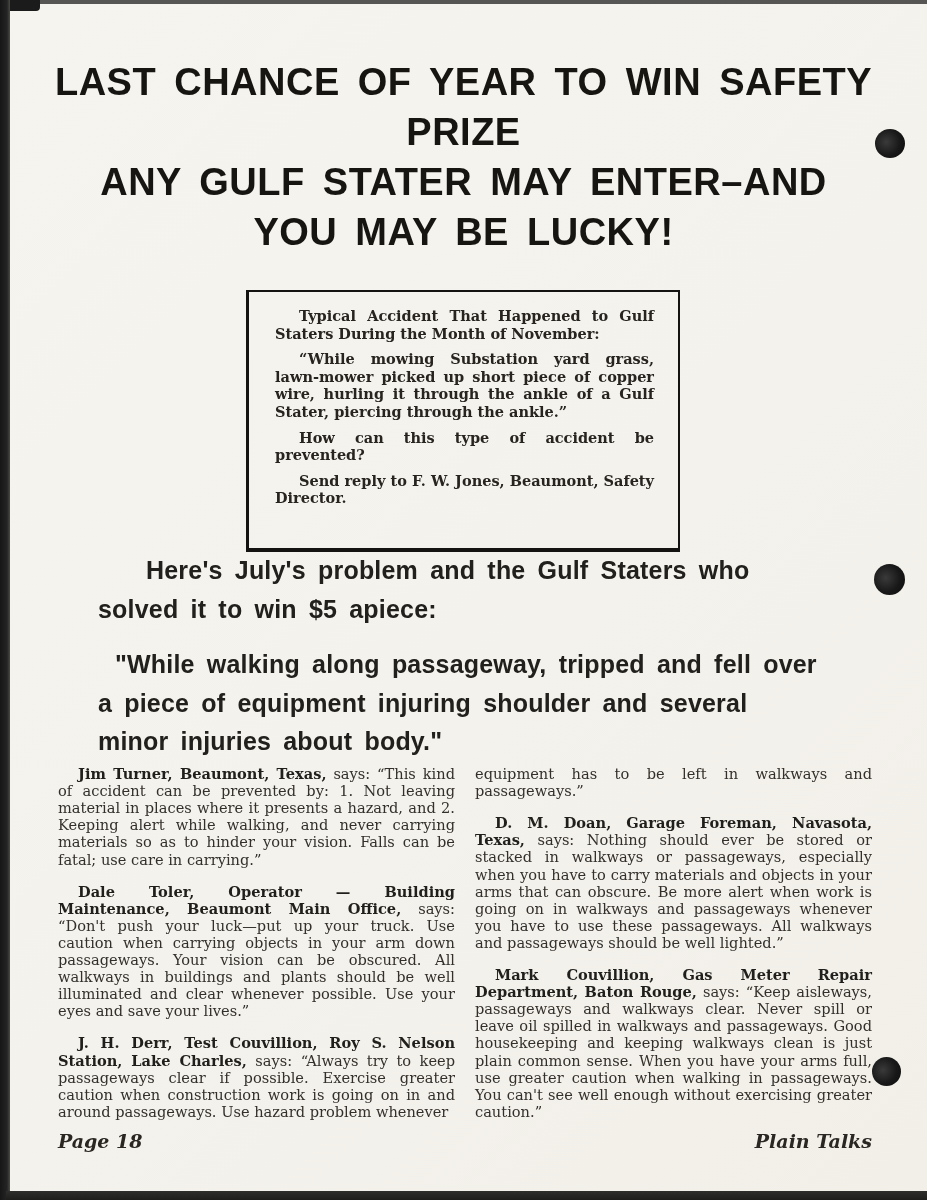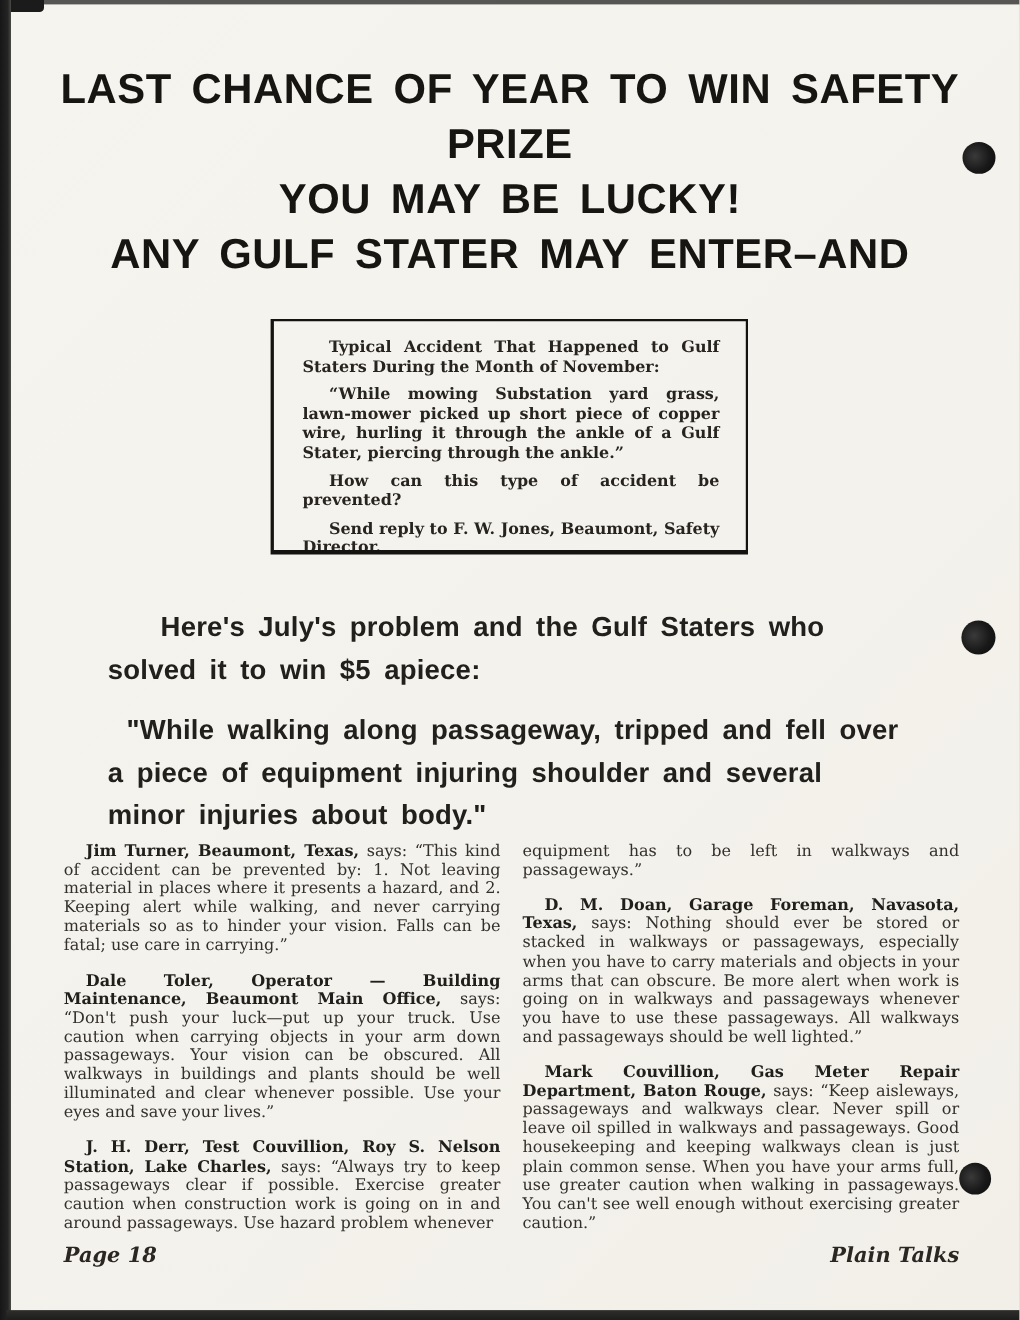--- a/index.html
+++ b/index.html
@@ -61,21 +61,21 @@
     line-height: 50px;
     letter-spacing: 0.5px;
     word-spacing: 7px;
     color: #171512;
   }
 
   
   .accident-box {
     position: absolute;
     left: 246px; top: 290px;
-    width: 434px; height: 214px;
+    width: 434px; height: 262px;
     box-sizing: border-box;
     border: 2px solid #141311;
     border-bottom-width: 4px;
     border-left-width: 3px;
     padding: 15px 24px 0 26px;
     font-family: "DejaVu Serif", serif;
     font-weight: bold;
     font-size: 14.5px;
     line-height: 17.6px;
     text-align: justify;
@@ -143,22 +143,22 @@
   <div class="edge-top"></div>
   <div class="corner-top-left"></div>
   <div class="edge-left"></div>
   <div class="edge-bottom"></div>
   <div class="hole hole-1"></div>
   <div class="hole hole-2"></div>
   <div class="hole hole-3"></div>
 
   <header class="headline">
     <div>LAST CHANCE OF YEAR TO WIN SAFETY PRIZE</div>
+    <div>ANY GULF STATER MAY ENTER–AND</div>
     <div>YOU MAY BE LUCKY!</div>
-    <div>ANY GULF STATER MAY ENTER–AND</div>
   </header>
 
   <section class="accident-box">
     <p>Typical Accident That Happened to Gulf Staters During the Month of November:</p>
     <p>“While mowing Substation yard grass, lawn-mower picked up short piece of copper wire, hurling it through the ankle of a Gulf Stater, piercing through the ankle.”</p>
     <p>How can this type of accident be prevented?</p>
     <p>Send reply to F. W. Jones, Beaumont, Safety Director.</p>
   </section>
 
   <section class="problem">

